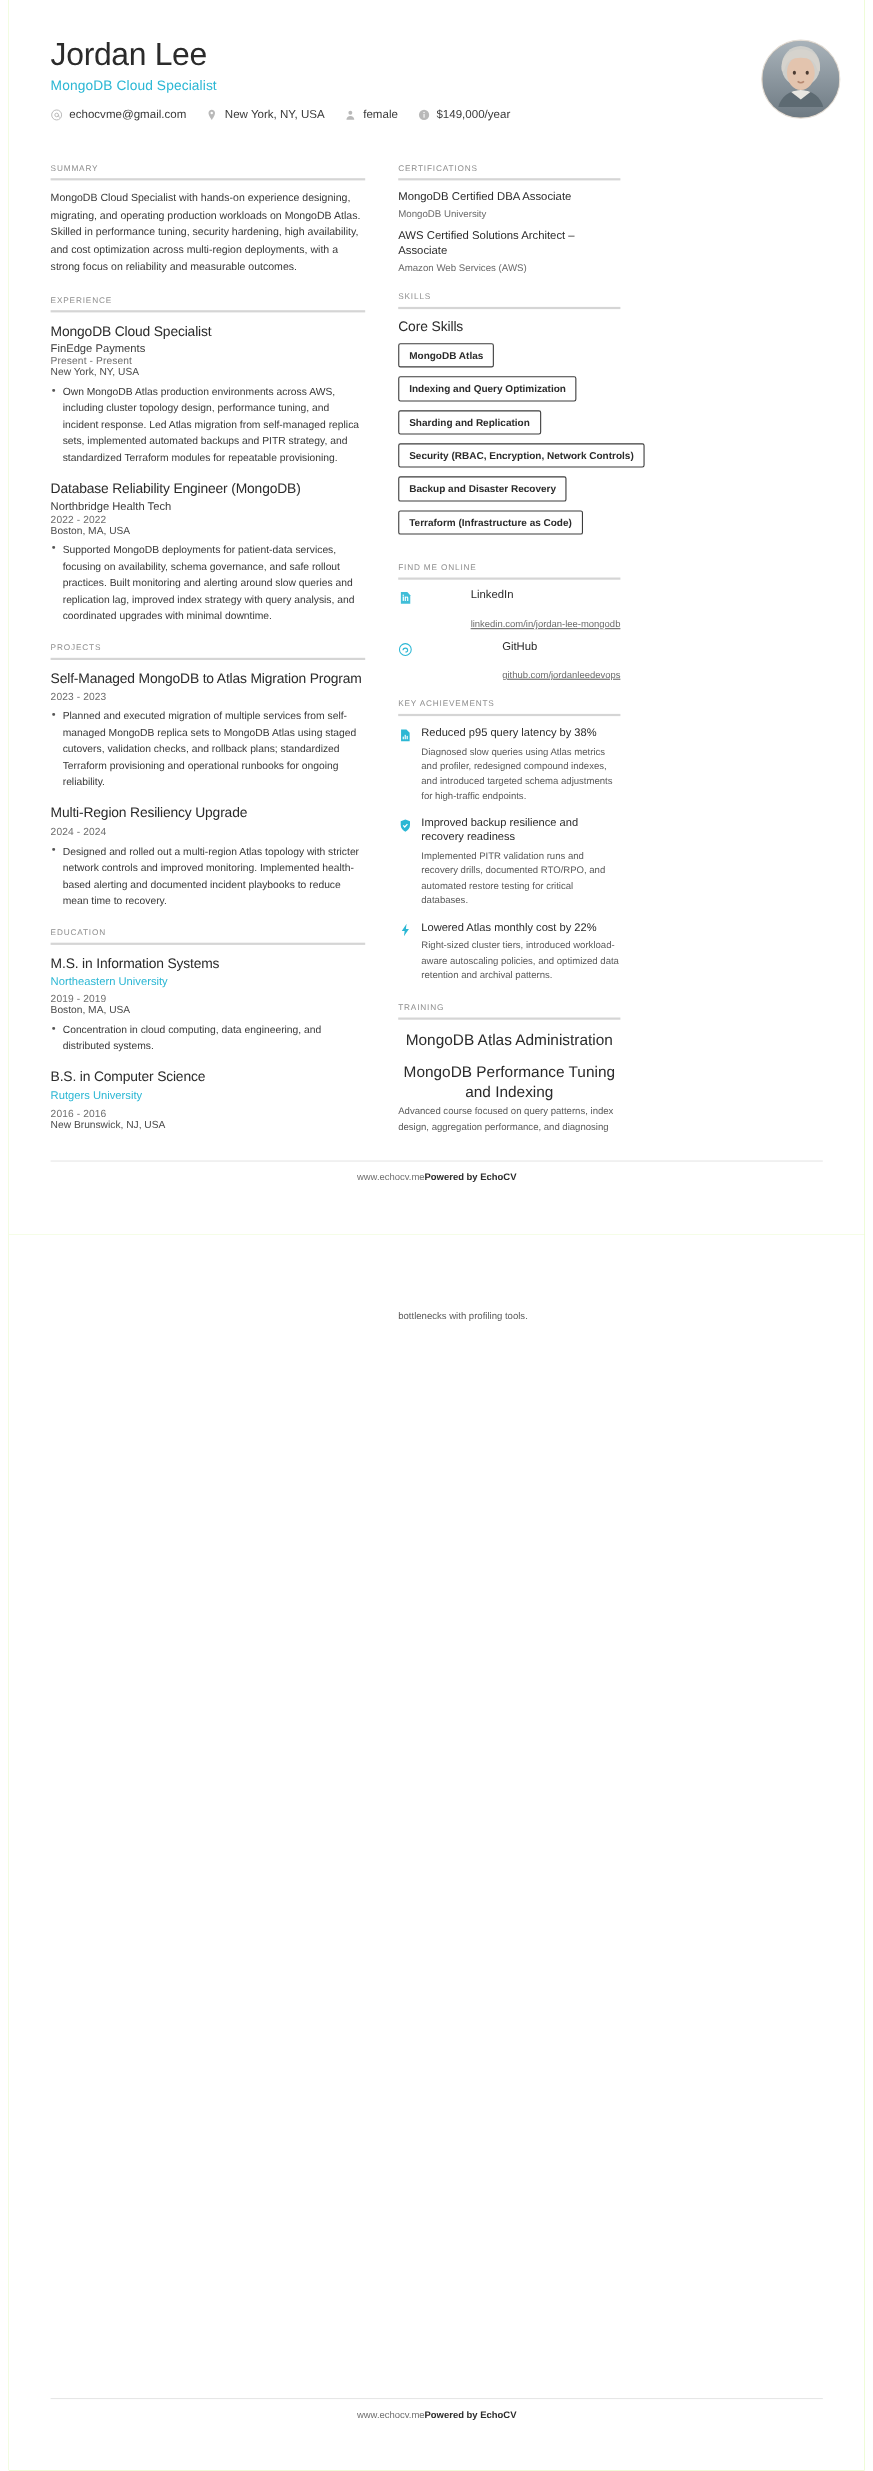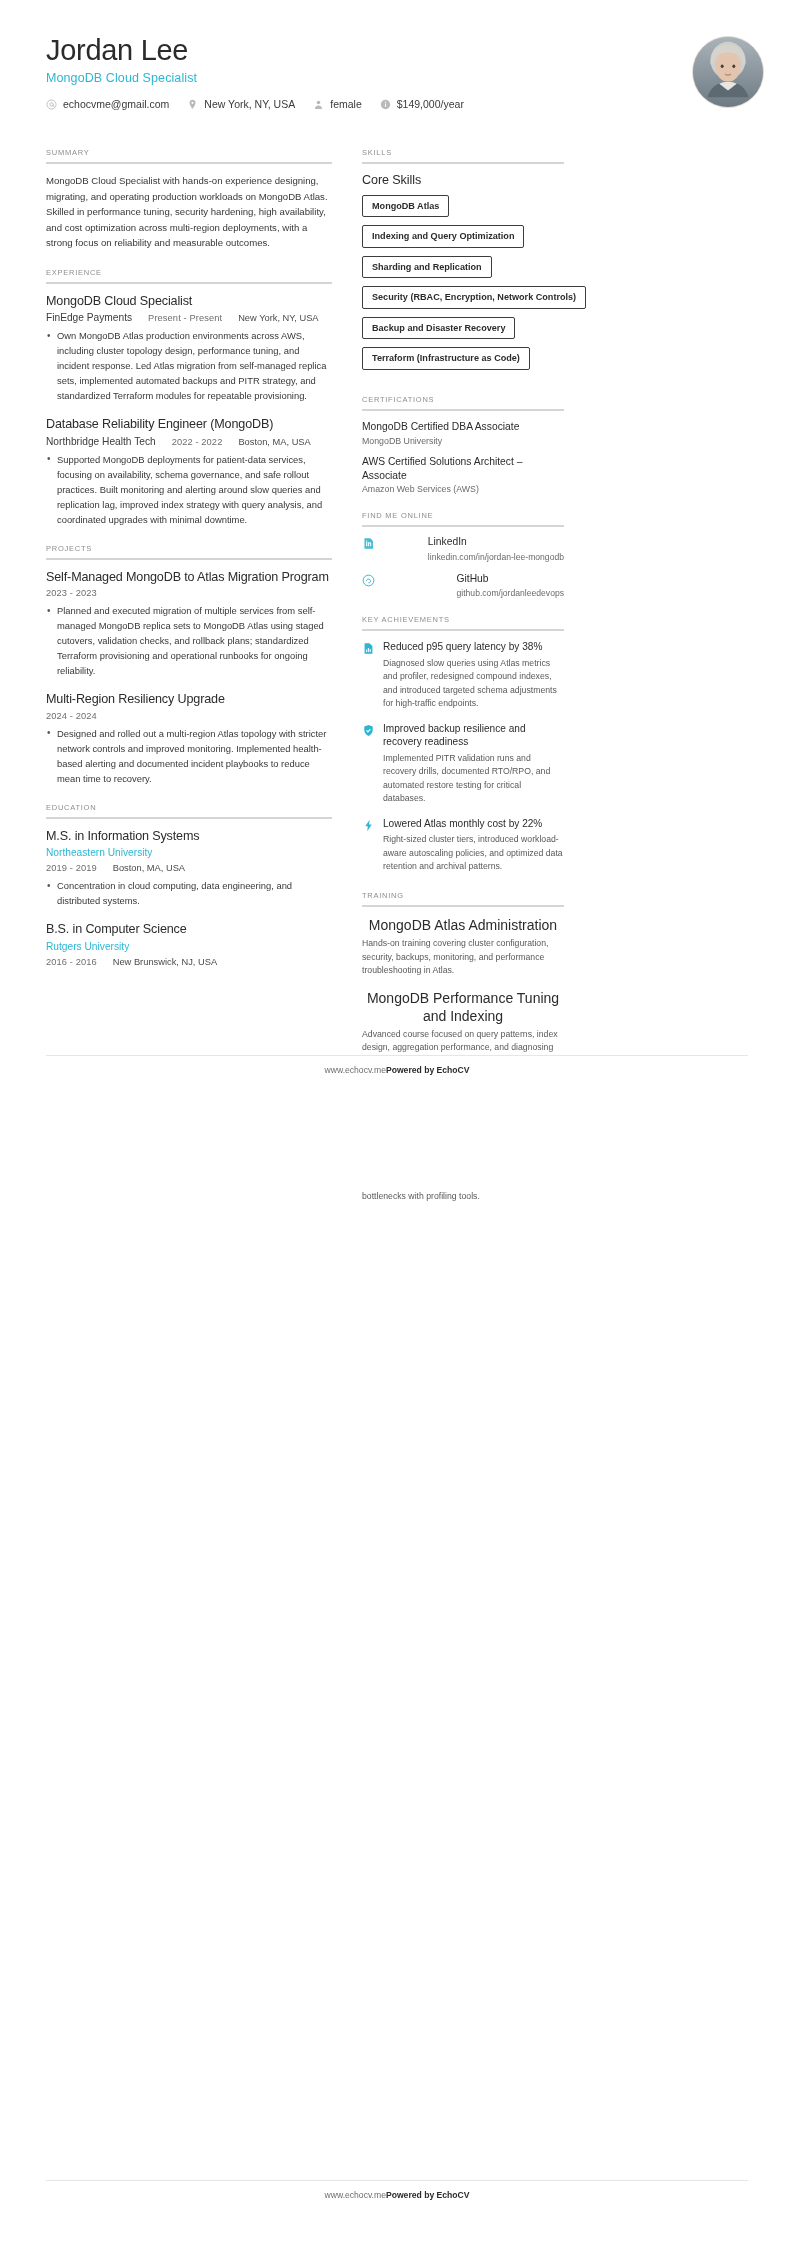--- a/index.html
+++ b/index.html
@@ -137,20 +137,21 @@
     color: #2b2b2b;
     letter-spacing: -0.15px;
     line-height: 1.3;
   }
   .entry-meta {
     display: flex;
     align-items: baseline;
     flex-wrap: wrap;
     margin-top: 3px;
     margin-bottom: 5px;
+    flex-direction: column;
   }
   .org {
     font-size: 10.2px;
     color: #3b3b3b;
     margin-right: 16px;
   }
   .org.link { color: #2bb7d4; }
   .dates {
     font-size: 9.3px;
     color: #6e6e6e;
@@ -232,22 +233,23 @@
   }
   .flink-ico svg { display: block; }
   .flink-label {
     font-size: 10.3px;
     color: #2b2b2b;
     line-height: 1.2;
   }
   .flink-url {
     font-size: 8.6px;
     color: #6a6a6a;
-    margin-top: 3px;
+    margin-top: 13px;
     word-break: break-all;
+    text-decoration: underline;
   }
 
   
   .ach { display: flex; gap: 8px; margin-bottom: 11px; }
   .ach-ico {
     width: 13px; height: 13px; flex: 0 0 13px;
     color: #2bb7d4; margin-top: 2px;
   }
   .ach-ico svg { display: block; }
   .ach-title {
@@ -478,43 +480,43 @@
           </div>
         </div>
 
       </div>
 
       <div class="col-gap"></div>
 
       <div class="col-right">
 
         <div class="sec">
+          <div class="sec-label">CERTIFICATIONS</div>
+          <div class="sec-rule"></div>
+          <div class="cert">
+            <div class="cert-name">MongoDB Certified DBA Associate</div>
+            <div class="cert-issuer">MongoDB University</div>
+          </div>
+          <div class="cert">
+            <div class="cert-name">AWS Certified Solutions Architect – Associate</div>
+            <div class="cert-issuer">Amazon Web Services (AWS)</div>
+          </div>
+        </div>
+
+        <div class="sec">
           <div class="sec-label">SKILLS</div>
           <div class="sec-rule"></div>
           <div class="skills-group-title">Core Skills</div>
           <div>
             <div class="chip">MongoDB Atlas</div>
             <div class="chip">Indexing and Query Optimization</div>
             <div class="chip">Sharding and Replication</div>
             <div class="chip">Security (RBAC, Encryption, Network Controls)</div>
             <div class="chip">Backup and Disaster Recovery</div>
             <div class="chip">Terraform (Infrastructure as Code)</div>
-          </div>
-        </div>
-
-        <div class="sec">
-          <div class="sec-label">CERTIFICATIONS</div>
-          <div class="sec-rule"></div>
-          <div class="cert">
-            <div class="cert-name">MongoDB Certified DBA Associate</div>
-            <div class="cert-issuer">MongoDB University</div>
-          </div>
-          <div class="cert">
-            <div class="cert-name">AWS Certified Solutions Architect – Associate</div>
-            <div class="cert-issuer">Amazon Web Services (AWS)</div>
           </div>
         </div>
 
         <div class="sec">
           <div class="sec-label">FIND ME ONLINE</div>
           <div class="sec-rule"></div>
 
           <div class="flink">
             <span class="flink-ico">
               <svg viewBox="0 0 16 16" width="13" height="13" fill="currentColor">
@@ -587,21 +589,20 @@
               <div class="ach-desc">Right-sized cluster tiers, introduced workload-aware autoscaling policies, and optimized data retention and archival patterns.</div>
             </div>
           </div>
         </div>
 
         <div class="sec">
           <div class="sec-label">TRAINING</div>
           <div class="sec-rule"></div>
           <div class="train">
             <div class="train-name">MongoDB Atlas Administration</div>
-            <div class="train-desc">Hands-on training covering cluster configuration, security, backups, monitoring, and performance troubleshooting in Atlas.</div>
           </div>
           <div class="train">
             <div class="train-name">MongoDB Performance Tuning and Indexing</div>
             <div class="train-desc">Advanced course focused on query patterns, index design, aggregation performance, and diagnosing</div>
           </div>
         </div>
 
       </div>
     </div>
 

